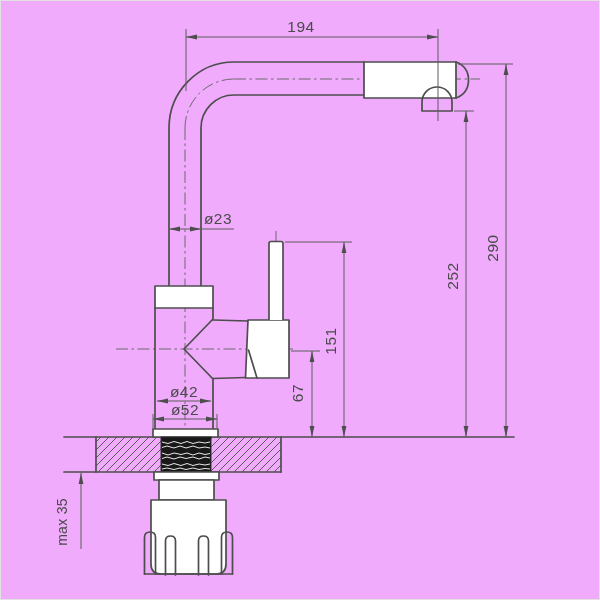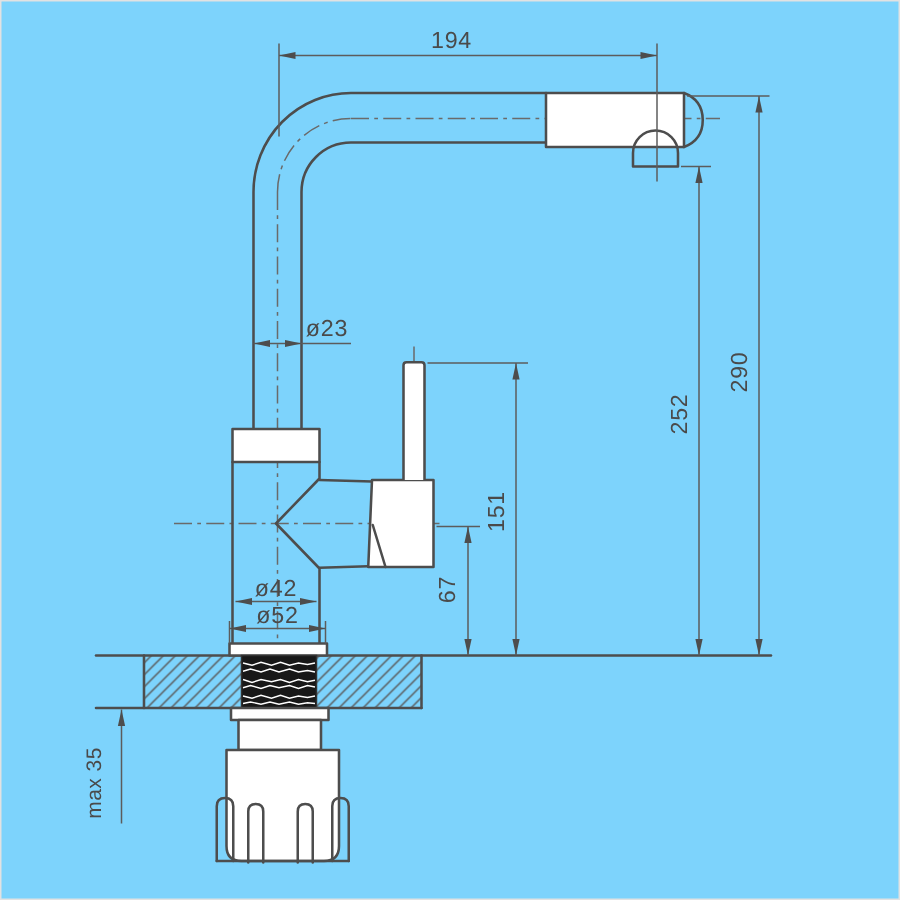--- a/index.html
+++ b/index.html
@@ -1,17 +1,17 @@
 <!DOCTYPE html>
 <html><head>
 <meta charset="utf-8">
 <style>
   html,body{margin:0;padding:0;background:#fff;}
   .canvas{
-    position:relative;width:598px;height:598px;background:#7dd3fc;
+    position:relative;width:598px;height:598px;background:#f0abfc;
     border:1px solid #e2e2e2;overflow:hidden;
     font-family:"Liberation Sans", sans-serif;
   }
   svg{position:absolute;left:0;top:0;}
   .obj{stroke:#4d4d4d;stroke-width:1.7;fill:none;stroke-linejoin:round;stroke-linecap:round;}
   .objf{stroke:#4d4d4d;stroke-width:1.7;fill:#ffffff;stroke-linejoin:round;}
   .thin{stroke:#5c5c5c;stroke-width:1;fill:none;}
   .cl{stroke:#6a6a6a;stroke-width:1;fill:none;stroke-dasharray:12 3.5 2.5 3.5;}
   .arw{fill:#4d4d4d;stroke:none;}
   .dimtxt{fill:#4a4a4a;font-size:15.5px;letter-spacing:0.5px;}

